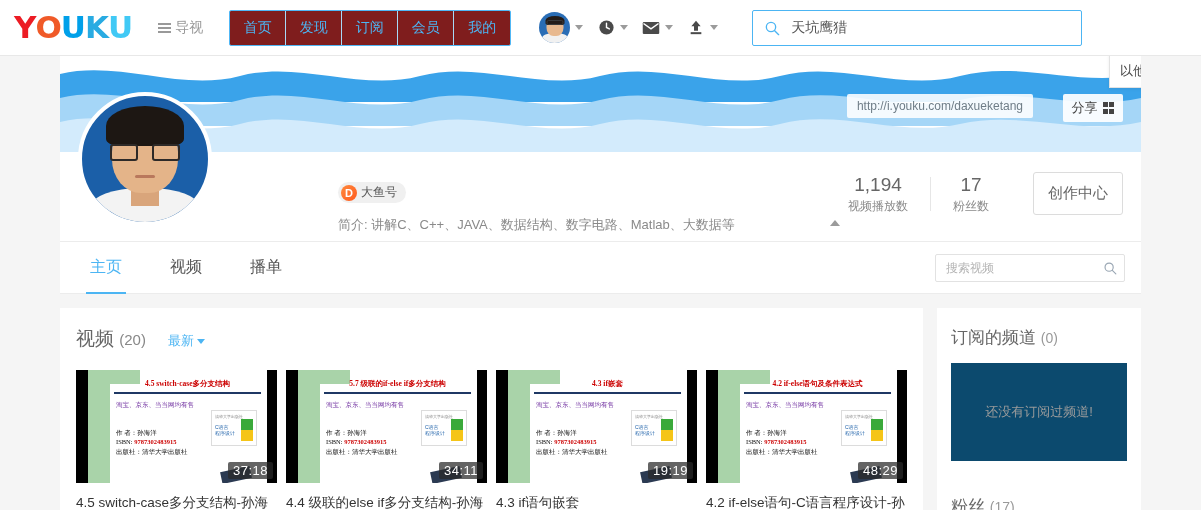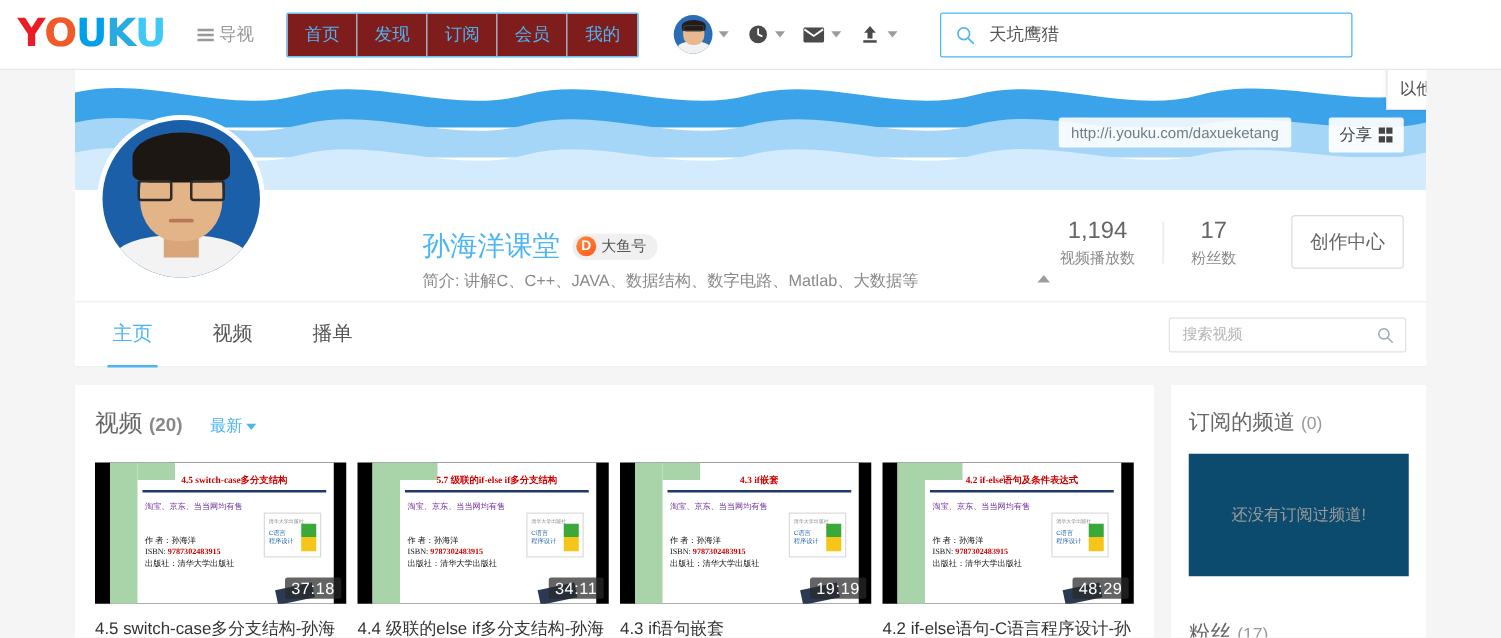--- a/index.html
+++ b/index.html
@@ -140,31 +140,31 @@
            position:relative; border-bottom:1px solid #ececec; }
   .tabrow .tab{ font-size:16px; color:#555; padding:0 18px; margin-left:12px; position:relative;
                 height:52px; display:flex; align-items:center; cursor:pointer; }
   .tabrow .tab.active{ color:#4cb5f3; }
   .tabrow .tab.active:after{ content:""; position:absolute; left:14px; right:14px; bottom:0;
      height:2px; background:#4cb5f3; }
   .vsearch{ position:absolute; right:16px; top:12px; width:190px; height:28px;
      border:1px solid #e2e2e2; border-radius:2px; display:flex; align-items:center;
      padding:0 8px; background:#fff; }
   .vsearch input{ border:none;outline:none;flex:1;font-size:12px;color:#000000;background:transparent;
-     font-family:Liberation Mono, monospace;}
+     font-family:Liberation Serif, serif;}
   .vsearch input::placeholder{ color:#b5b5b5; }
 
   
   .cols{ display:flex; gap:14px; padding-top:14px; }
   .leftcol{ flex:1; background:#fff; padding:18px 16px 0 16px; }
   .rightcol{ width:206px; background:#fff; padding:18px 14px 0 14px; }
 
   .sechead{ display:flex; align-items:baseline; gap:22px; margin-bottom:18px; }
   .sechead .t{ font-size:19px; color:#666; }
-  .sechead .t em{ font-style:normal; font-size:15px; color:#888;font-weight:bold; }
+  .sechead .t em{ font-style:normal; font-size:15px; color:#888; }
   .sort{ color:#4cb5f3; font-size:13px; display:flex; align-items:center; gap:3px; cursor:pointer;}
   .sort .ar{ width:0;height:0;border-left:4px solid transparent;border-right:4px solid transparent;
              border-top:5px solid #4cb5f3; }
 
   .grid{ display:flex; gap:9px; }
   .card{ width:201px; }
   .thumb{ position:relative; width:201px; height:113px; background:#000; overflow:hidden; }
   .slide{ position:absolute; left:12px; top:0; right:10px; bottom:0; background:#fff; }
   .slide .leftbar{ position:absolute; left:0; top:0; width:22px; height:100%; background:#a9d3a9;}
   .slide .leftbar2{ position:absolute; left:22px; top:0; width:30px; height:14px; background:#a9d3a9;}
@@ -307,21 +307,20 @@
       <span class="bface"></span>
         <span class="bhair"></span>
       <span class="bglass">
           <i></i>
           <i></i>
         </span>
         <span class="bmouth"></span>
     </div>
 
     <div class="pname">
-      <span class="nm">孙海洋课堂</span>
       <span class="badge">
         <span class="dot">D</span>
         <span>大鱼号</span>
       </span>
     </div>
 
     <div class="pdesc">简介: 讲解C、C++、JAVA、数据结构、数字电路、Matlab、大数据等</div>
     <div class="collapse"></div>
 
     <div class="stats">

